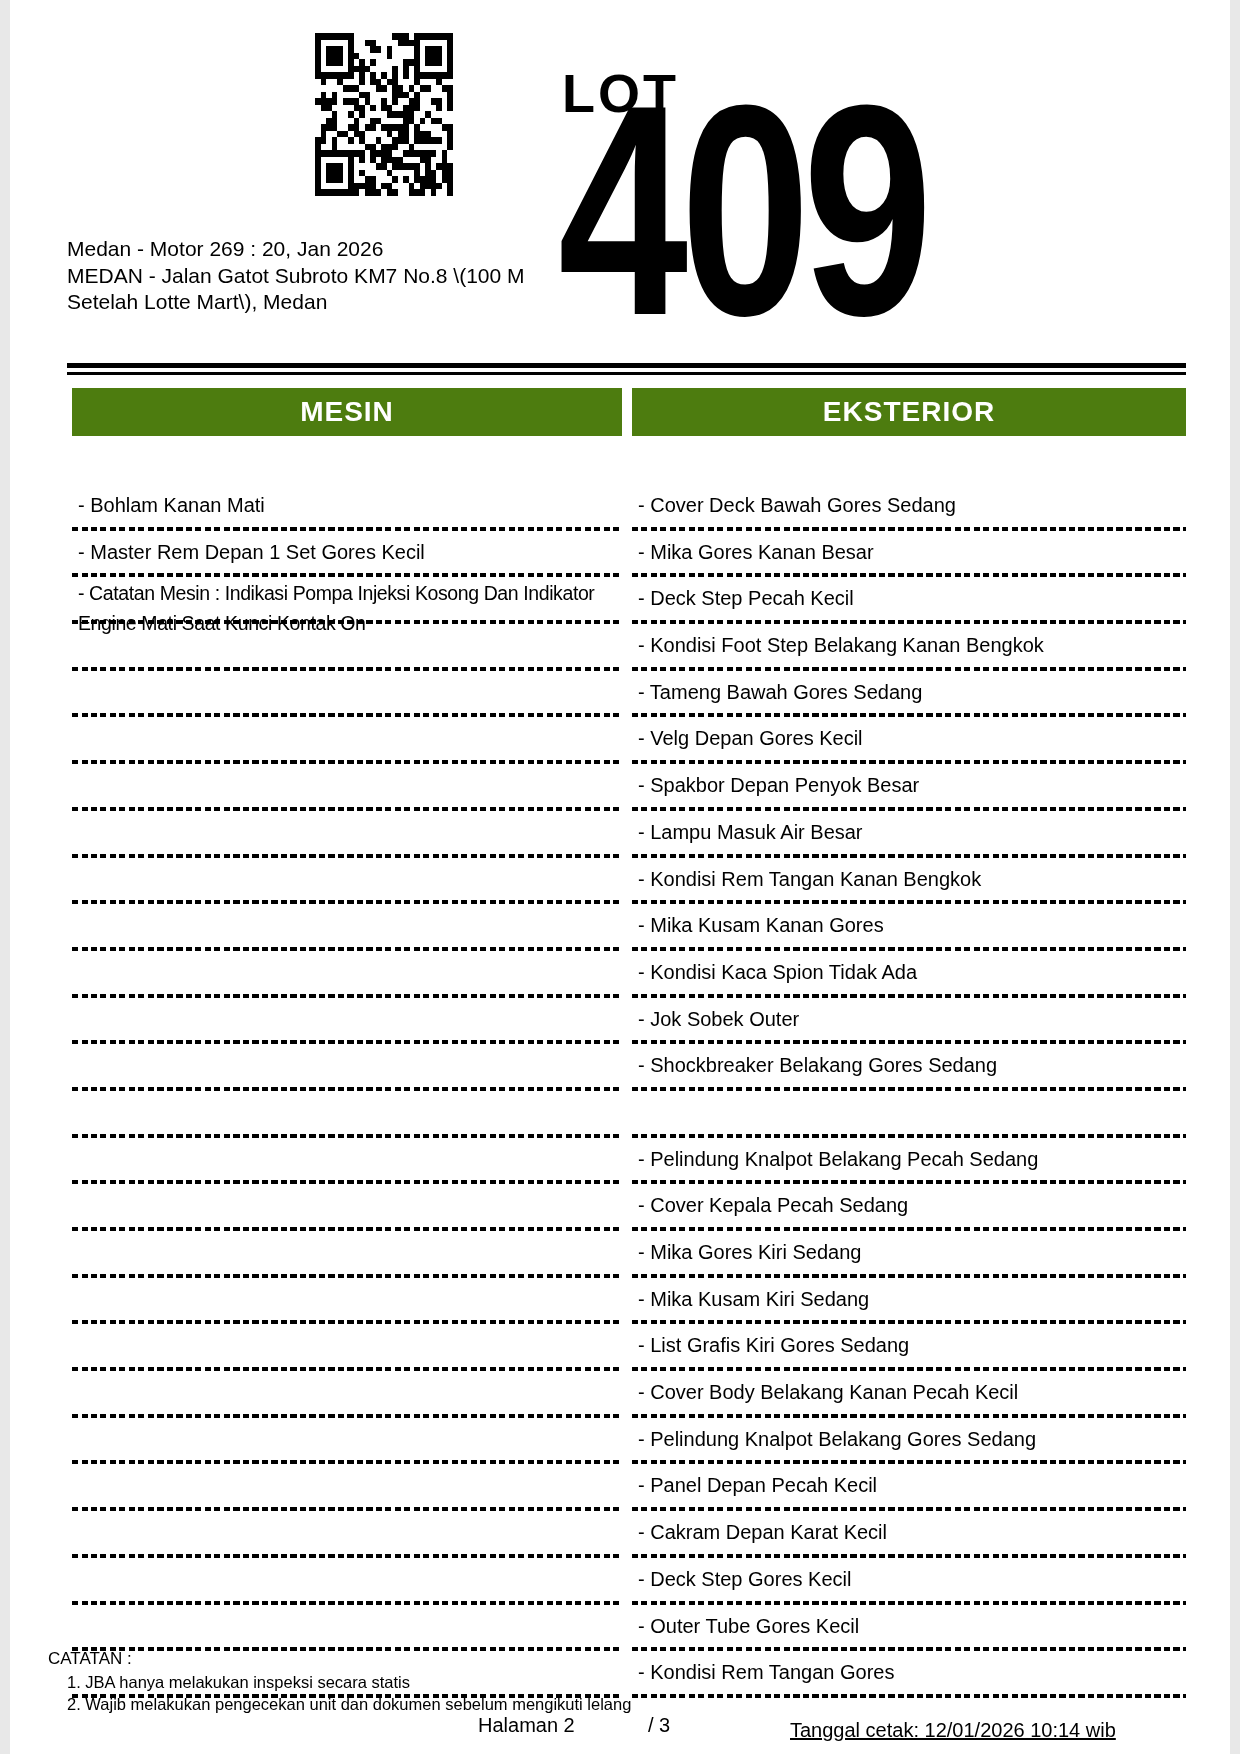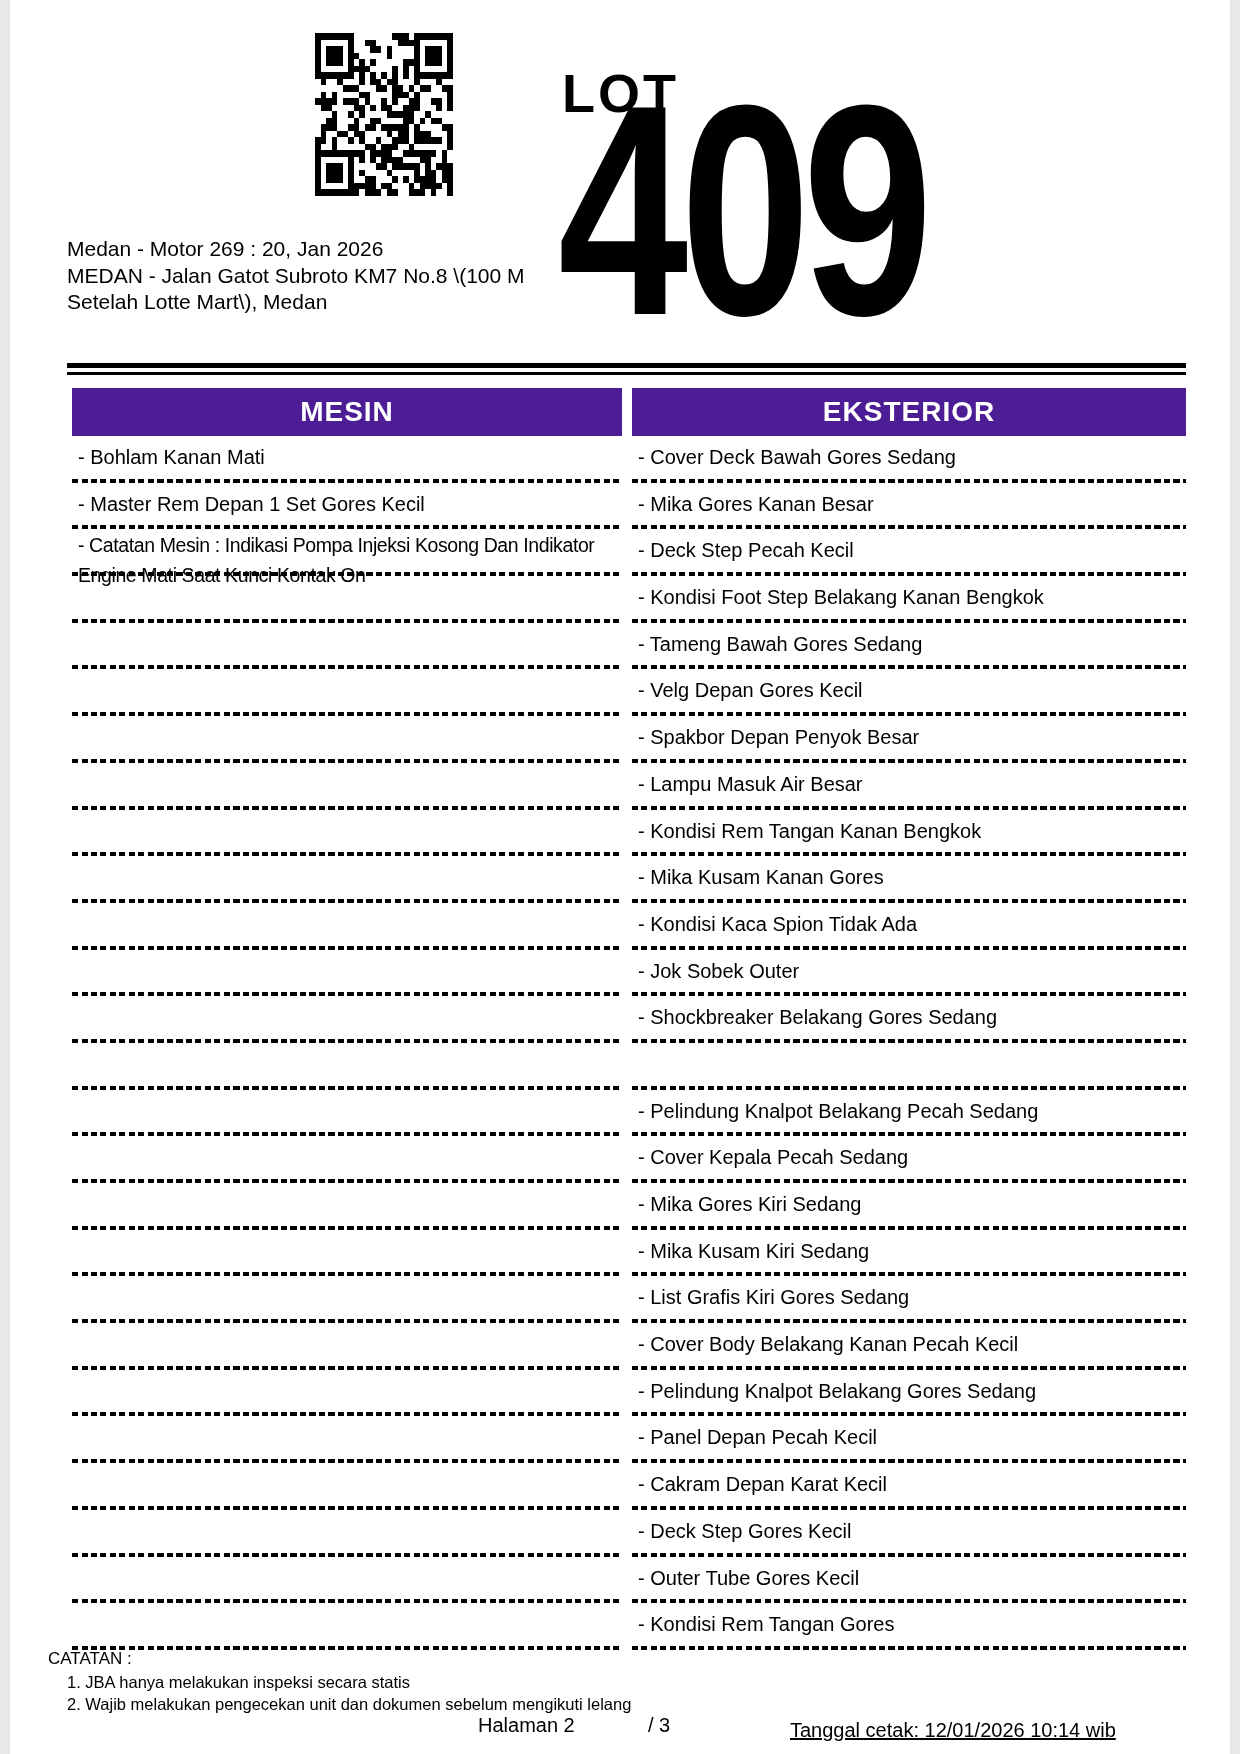--- a/index.html
+++ b/index.html
@@ -24,24 +24,24 @@
   }
   .double-rule{
     position:absolute;left:57px;top:363px;width:1119px;height:12px;
     border-top:5px solid #000;border-bottom:3px solid #000;box-sizing:border-box;
   }
   
   .col{position:absolute;top:388px;}
   .col-left{left:62px;width:550px;}
   .col-right{left:622px;width:554px;}
   .col-header{
-    height:48px;background:#4c1d95;color:#fff;text-align:center;
+    height:48px;background:#4d7c0f;color:#fff;text-align:center;
     font-size:28px;font-weight:bold;line-height:48px;letter-spacing:1px;
   }
-  .col-body{width:100%;}
+  .col-body{width:100%;margin-top:48px;}
   .row{position:relative;height:46.7px;box-sizing:border-box;}
   .row .txt{
     display:block;padding:10px 4px 0 6px;font-size:20px;line-height:22px;
   }
   .row.dense .txt{
     padding-top:1px;font-size:19.5px;line-height:30px;letter-spacing:-0.4px;
   }
   .row .sep{
     position:absolute;left:0;right:0;bottom:0;height:4px;
     background:repeating-linear-gradient(90deg,#000 0 6px,transparent 6px 9.5px);

